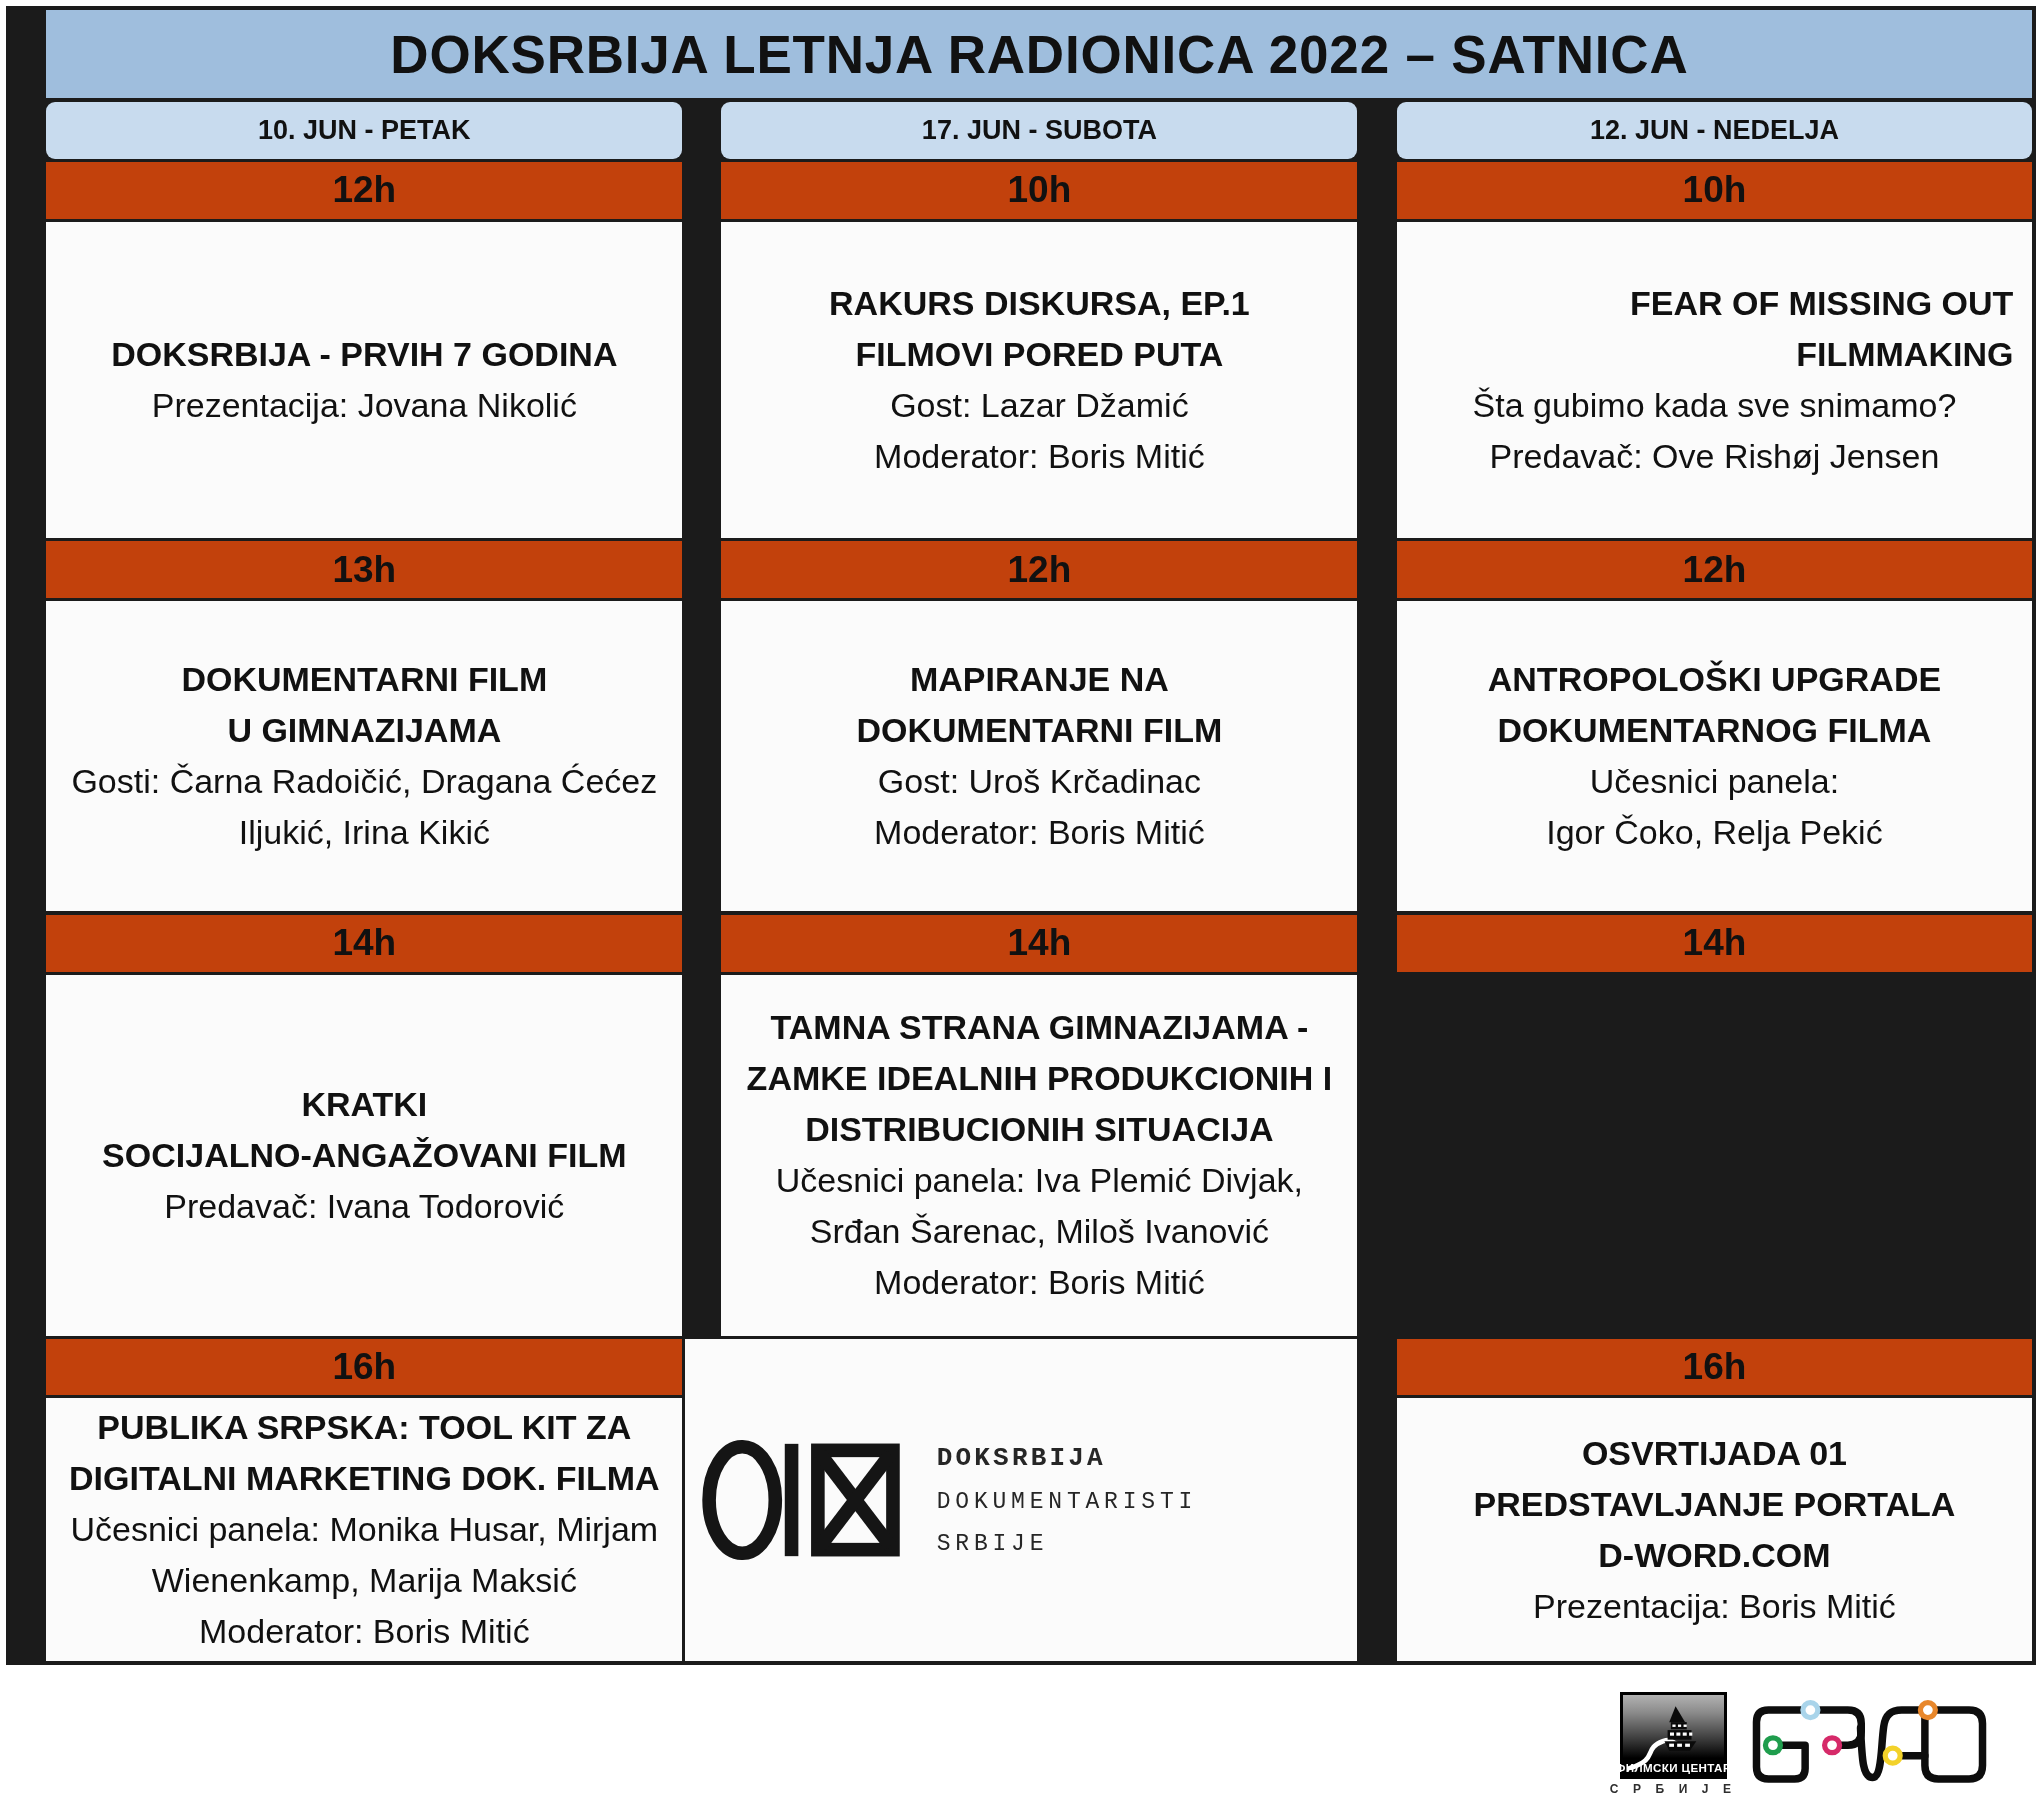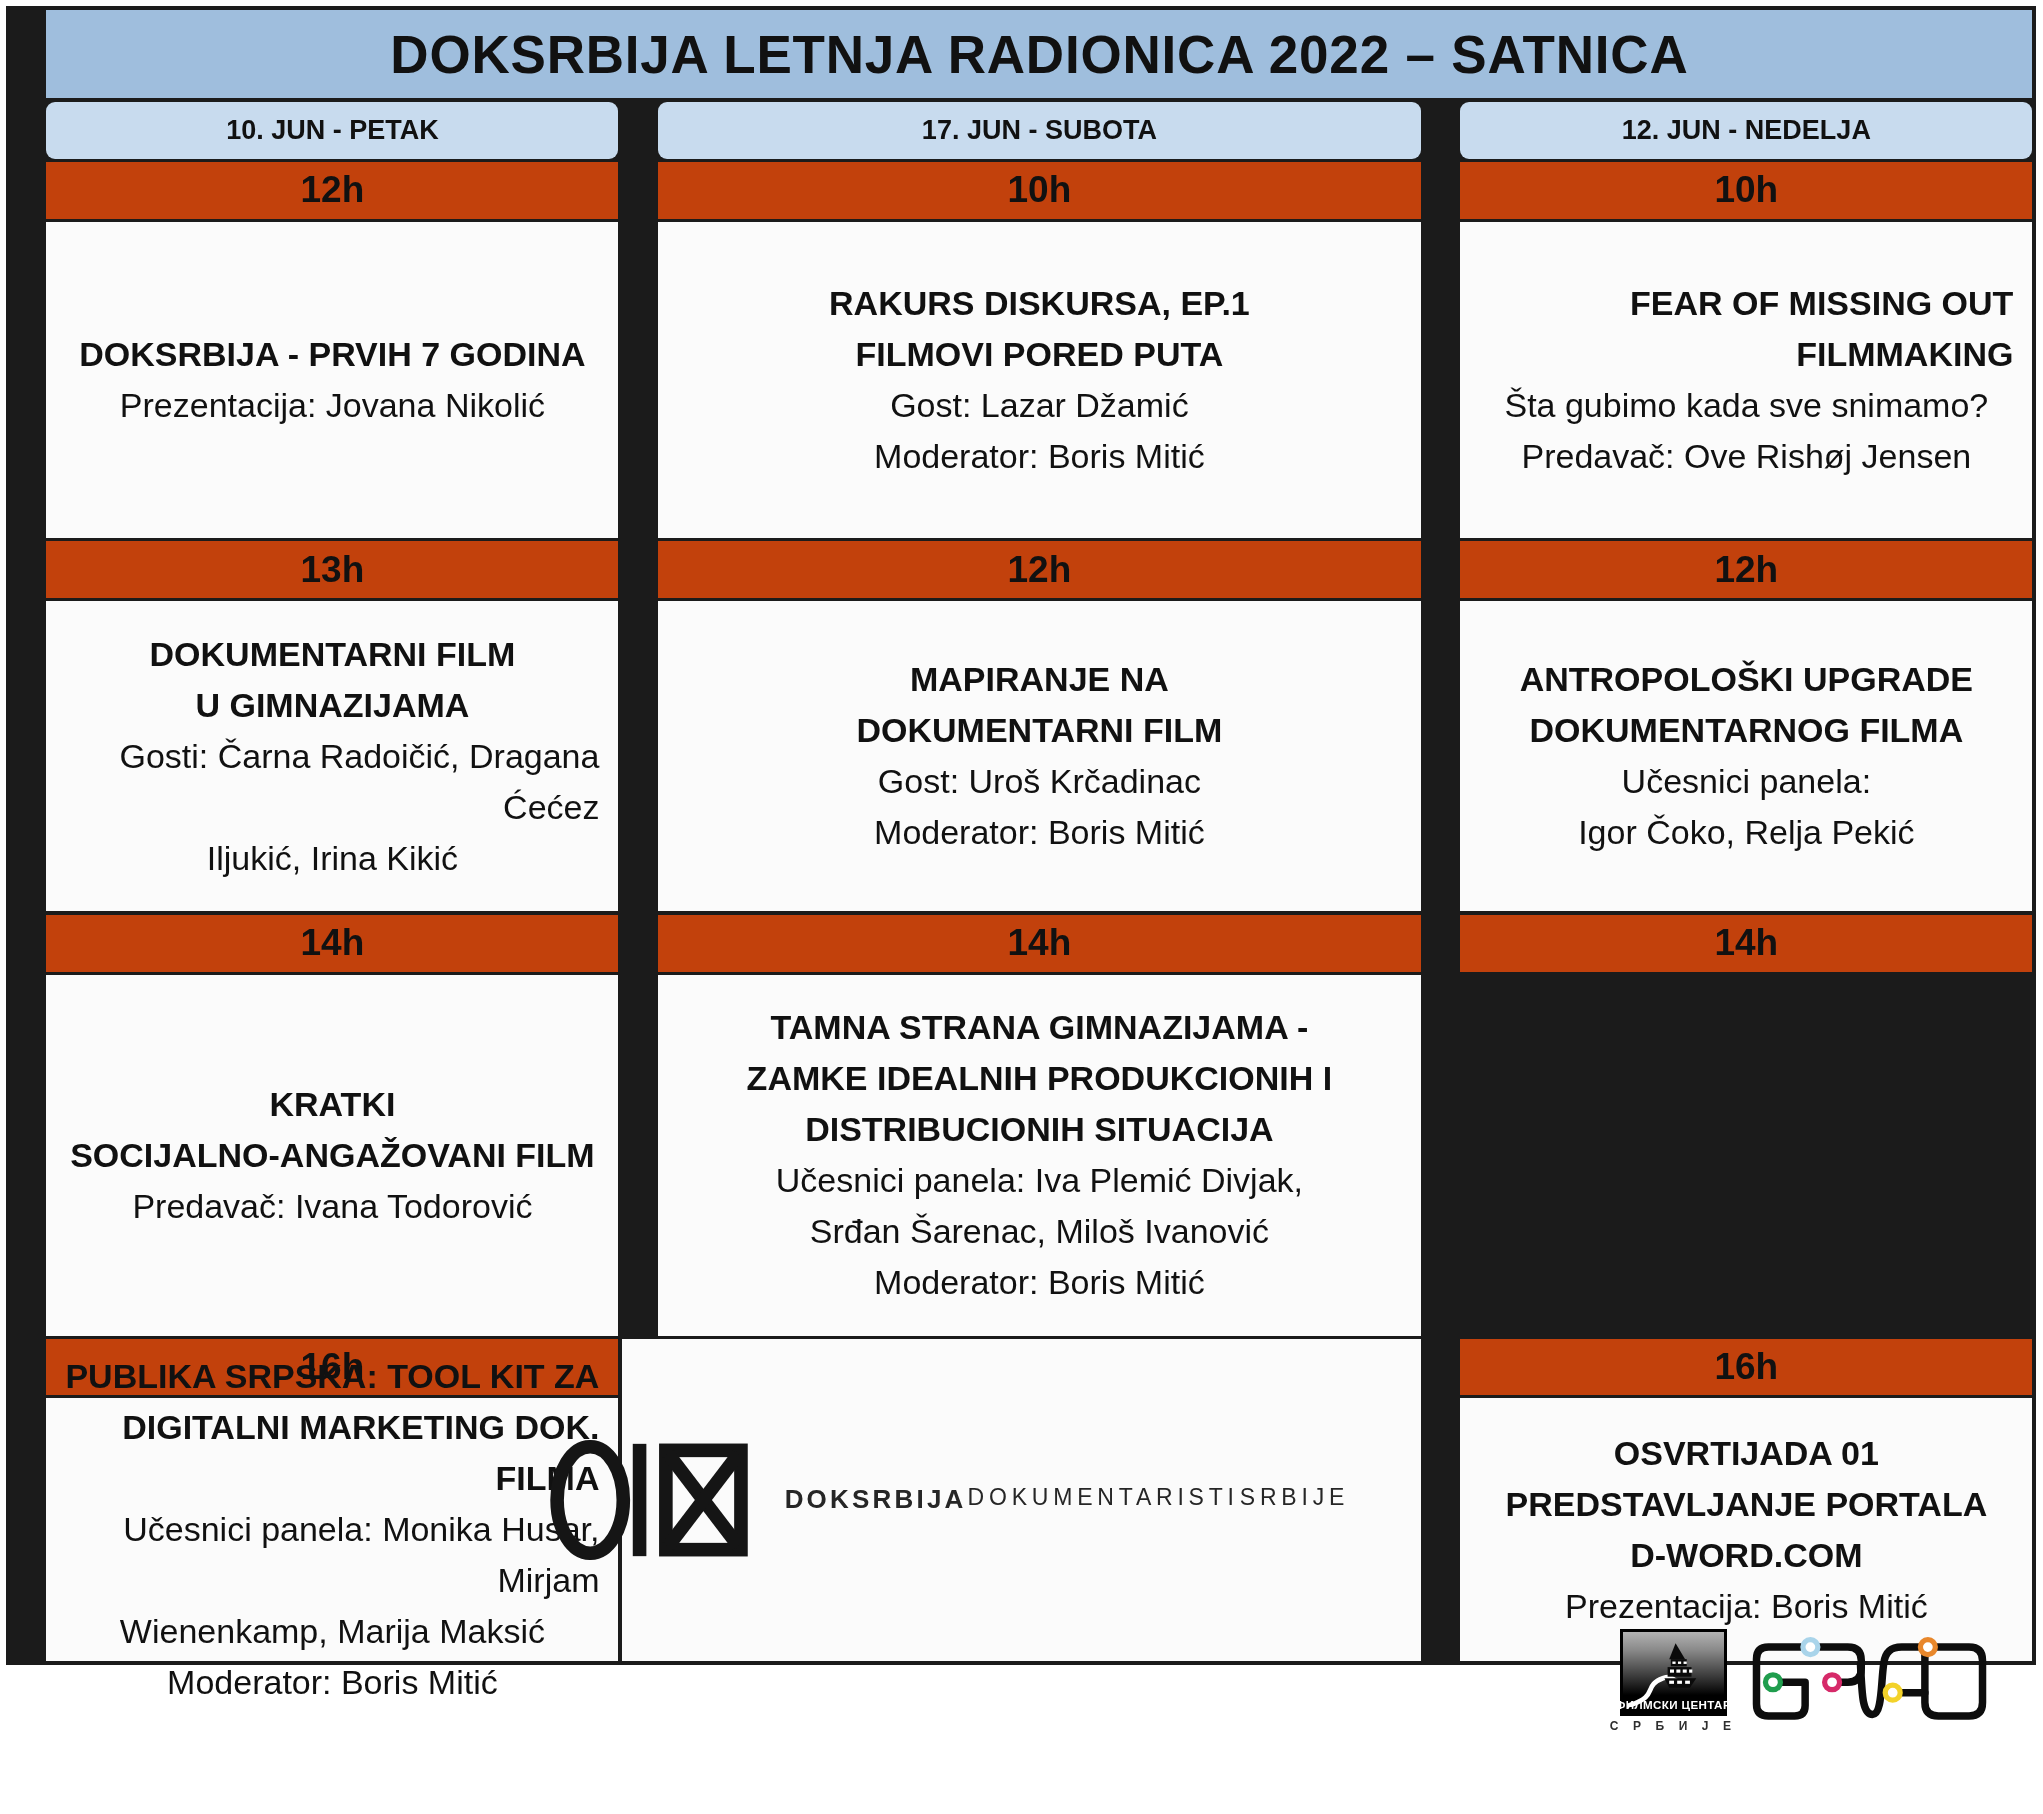--- a/index.html
+++ b/index.html
@@ -31,25 +31,25 @@
   .time{background:#c2410c;font-size:37px;font-weight:bold;}
   .content{background:#fbfbfb;font-size:34px;line-height:1.5;padding:0 19px;}
   .t-line{font-weight:bold;}
   .b-line{font-weight:normal;}
   .logo-cell{
     background:#fbfbfb;
     grid-column:2;grid-row:9/11;
     display:flex;flex-direction:row;justify-content:center;align-items:center;
   }
   .dok-logo{display:flex;align-items:center;gap:34px;transform:translateX(-72px);}
-  .dok-text{display:flex;align-items:flex-start;gap:1px;color:#262626;}
+  .dok-text{display:flex;flex-direction:column;align-items:flex-start;gap:16px;color:#262626;font-family:Liberation Mono, monospace;}
   .dok-text .l1{font-size:26px;font-weight:bold;letter-spacing:3.2px;}
   .dok-text .l2,.dok-text .l3{font-size:23px;font-weight:500;letter-spacing:4.8px;}
   .footer{
-    position:absolute;left:0;top:1611px;width:2043px;height:140px;
+    position:absolute;left:0;top:1674px;width:2043px;height:140px;
     display:flex;justify-content:flex-end;align-items:center;
     gap:22.3px;padding-right:53px;box-sizing:border-box;
   }
   .fcs{display:flex;flex-direction:column;align-items:center;width:107px;}
   .fcs-square{
     width:101px;height:81px;
     background:linear-gradient(180deg,#b2b2b2 0%,#8a8a8a 22%,#3a3a3a 55%,#000 78%);
     border:3.2px solid #000;
     display:flex;flex-direction:column;justify-content:flex-end;align-items:center;
     position:relative;

